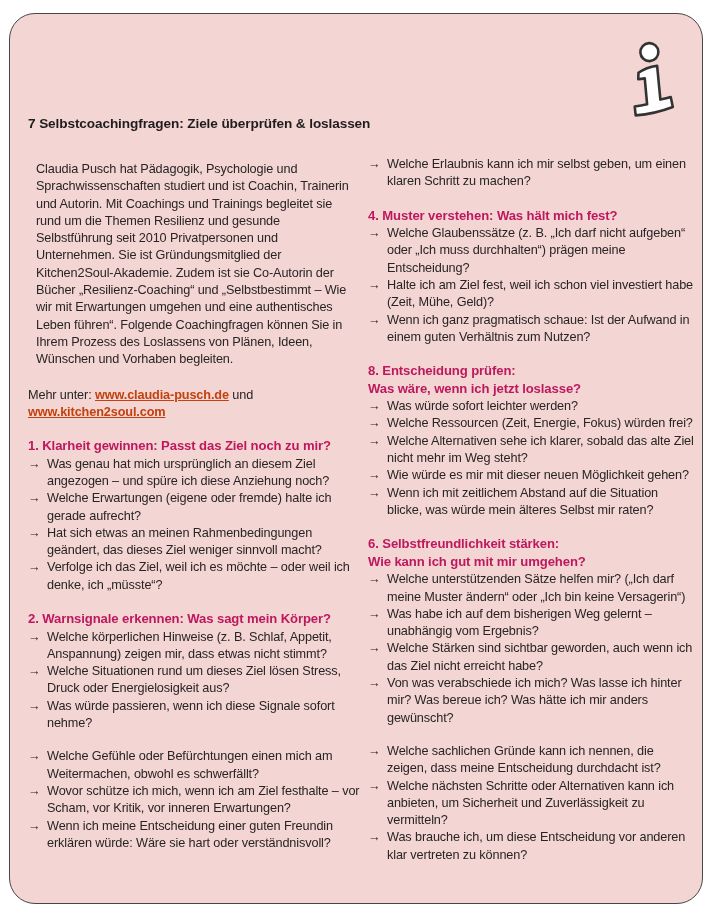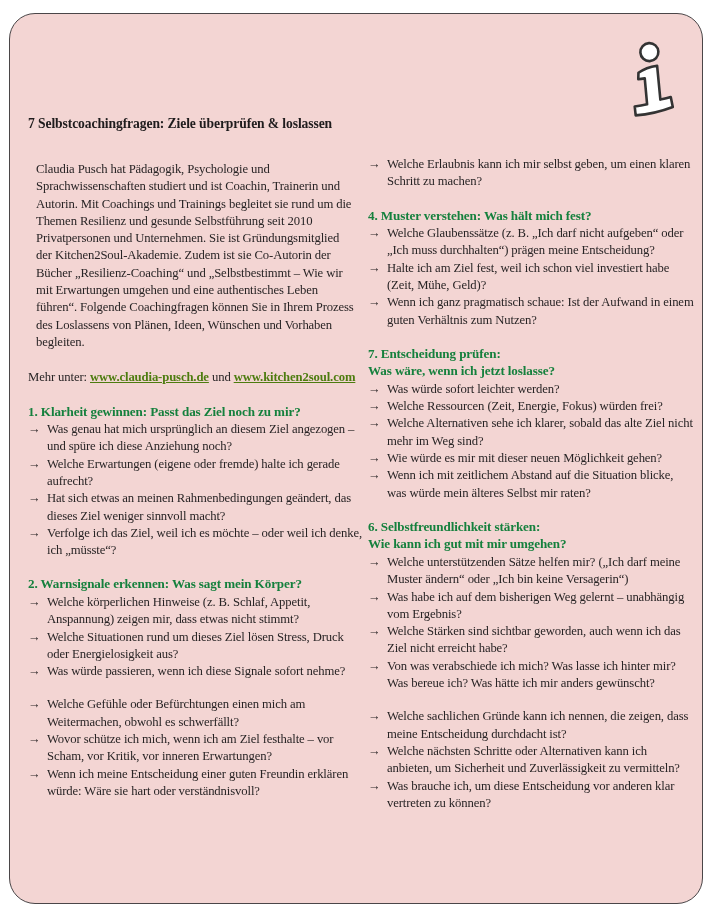--- a/index.html
+++ b/index.html
@@ -1,40 +1,40 @@
 <!DOCTYPE html>
 <html lang="de"><head>
 <meta charset="utf-8">
 <style>
   html,body{margin:0;padding:0;background:#ffffff;}
   .stage{
     position:relative;width:710px;height:919px;background:#ffffff;overflow:hidden;
-    font-family:Liberation Serif, serif;
+    font-family:Liberation Sans, sans-serif;
   }
   .card{
     position:absolute;left:9px;top:13px;width:694px;height:891px;box-sizing:border-box;
     background:#f3d5d3;border:1.6px solid #4a4648;border-radius:26px;overflow:hidden;
   }
   .info-icon{position:absolute;top:26px;right:22px;width:56px;height:86px;}
   .title{
     position:absolute;left:18px;top:101px;margin:0;width:400px;
     font-size:13.6px;font-weight:bold;color:#1f1c1d;letter-spacing:-0.1px;line-height:17px;
   }
   .col{
     position:absolute;font-size:12.7px;line-height:17.3px;color:#282425;letter-spacing:-0.12px;
   }
   .col-left{left:18px;top:139px;width:335px;}
   .col-right{left:358px;top:142px;width:327px;}
   .intro{margin:8px;}
   .more{margin:18px 0 0 0;}
   .more .plain{font-weight:normal;}
-  a.link{color:#4d7c0f;font-weight:bold;text-decoration:underline;cursor:pointer;}
+  a.link{color:#c2410c;font-weight:bold;text-decoration:underline;cursor:pointer;}
   .sec{margin-top:16px;}
   .sec-h{
-    margin:0 0 1px 0;font-size:13.1px;font-weight:bold;color:#15803d;
+    margin:0 0 1px 0;font-size:13.1px;font-weight:bold;color:#be185d;
     line-height:17.5px;white-space:pre-line;letter-spacing:-0.1px;
   }
   .q{display:flex;align-items:flex-start;}
   .ar{flex:0 0 19px;}
   .qt{flex:1;}
 </style>
 </head>
 <body>
 
 <div class="stage">
@@ -129,33 +129,33 @@
           <span class="ar">→</span>
           <span class="qt">Halte ich am Ziel fest, weil ich schon viel investiert habe (Zeit, Mühe, Geld)?</span>
         </div>
         <div class="q">
           <span class="ar">→</span>
           <span class="qt">Wenn ich ganz pragmatisch schaue: Ist der Aufwand in einem guten Verhältnis zum Nutzen?</span>
         </div>
       </section>
 
       <section class="sec">
-        <h2 class="sec-h">7. Entscheidung prüfen:
+        <h2 class="sec-h">8. Entscheidung prüfen:
 Was wäre, wenn ich jetzt loslasse?</h2>
         <div class="q">
           <span class="ar">→</span>
           <span class="qt">Was würde sofort leichter werden?</span>
         </div>
         <div class="q">
           <span class="ar">→</span>
           <span class="qt">Welche Ressourcen (Zeit, Energie, Fokus) würden frei?</span>
         </div>
         <div class="q">
           <span class="ar">→</span>
-          <span class="qt">Welche Alternativen sehe ich klarer, sobald das alte Ziel nicht mehr im Weg sind?</span>
+          <span class="qt">Welche Alternativen sehe ich klarer, sobald das alte Ziel nicht mehr im Weg steht?</span>
         </div>
         <div class="q">
           <span class="ar">→</span>
           <span class="qt">Wie würde es mir mit dieser neuen Möglichkeit gehen?</span>
         </div>
         <div class="q">
           <span class="ar">→</span>
           <span class="qt">Wenn ich mit zeitlichem Abstand auf die Situation blicke, was würde mein älteres Selbst mir raten?</span>
         </div>
       </section>

